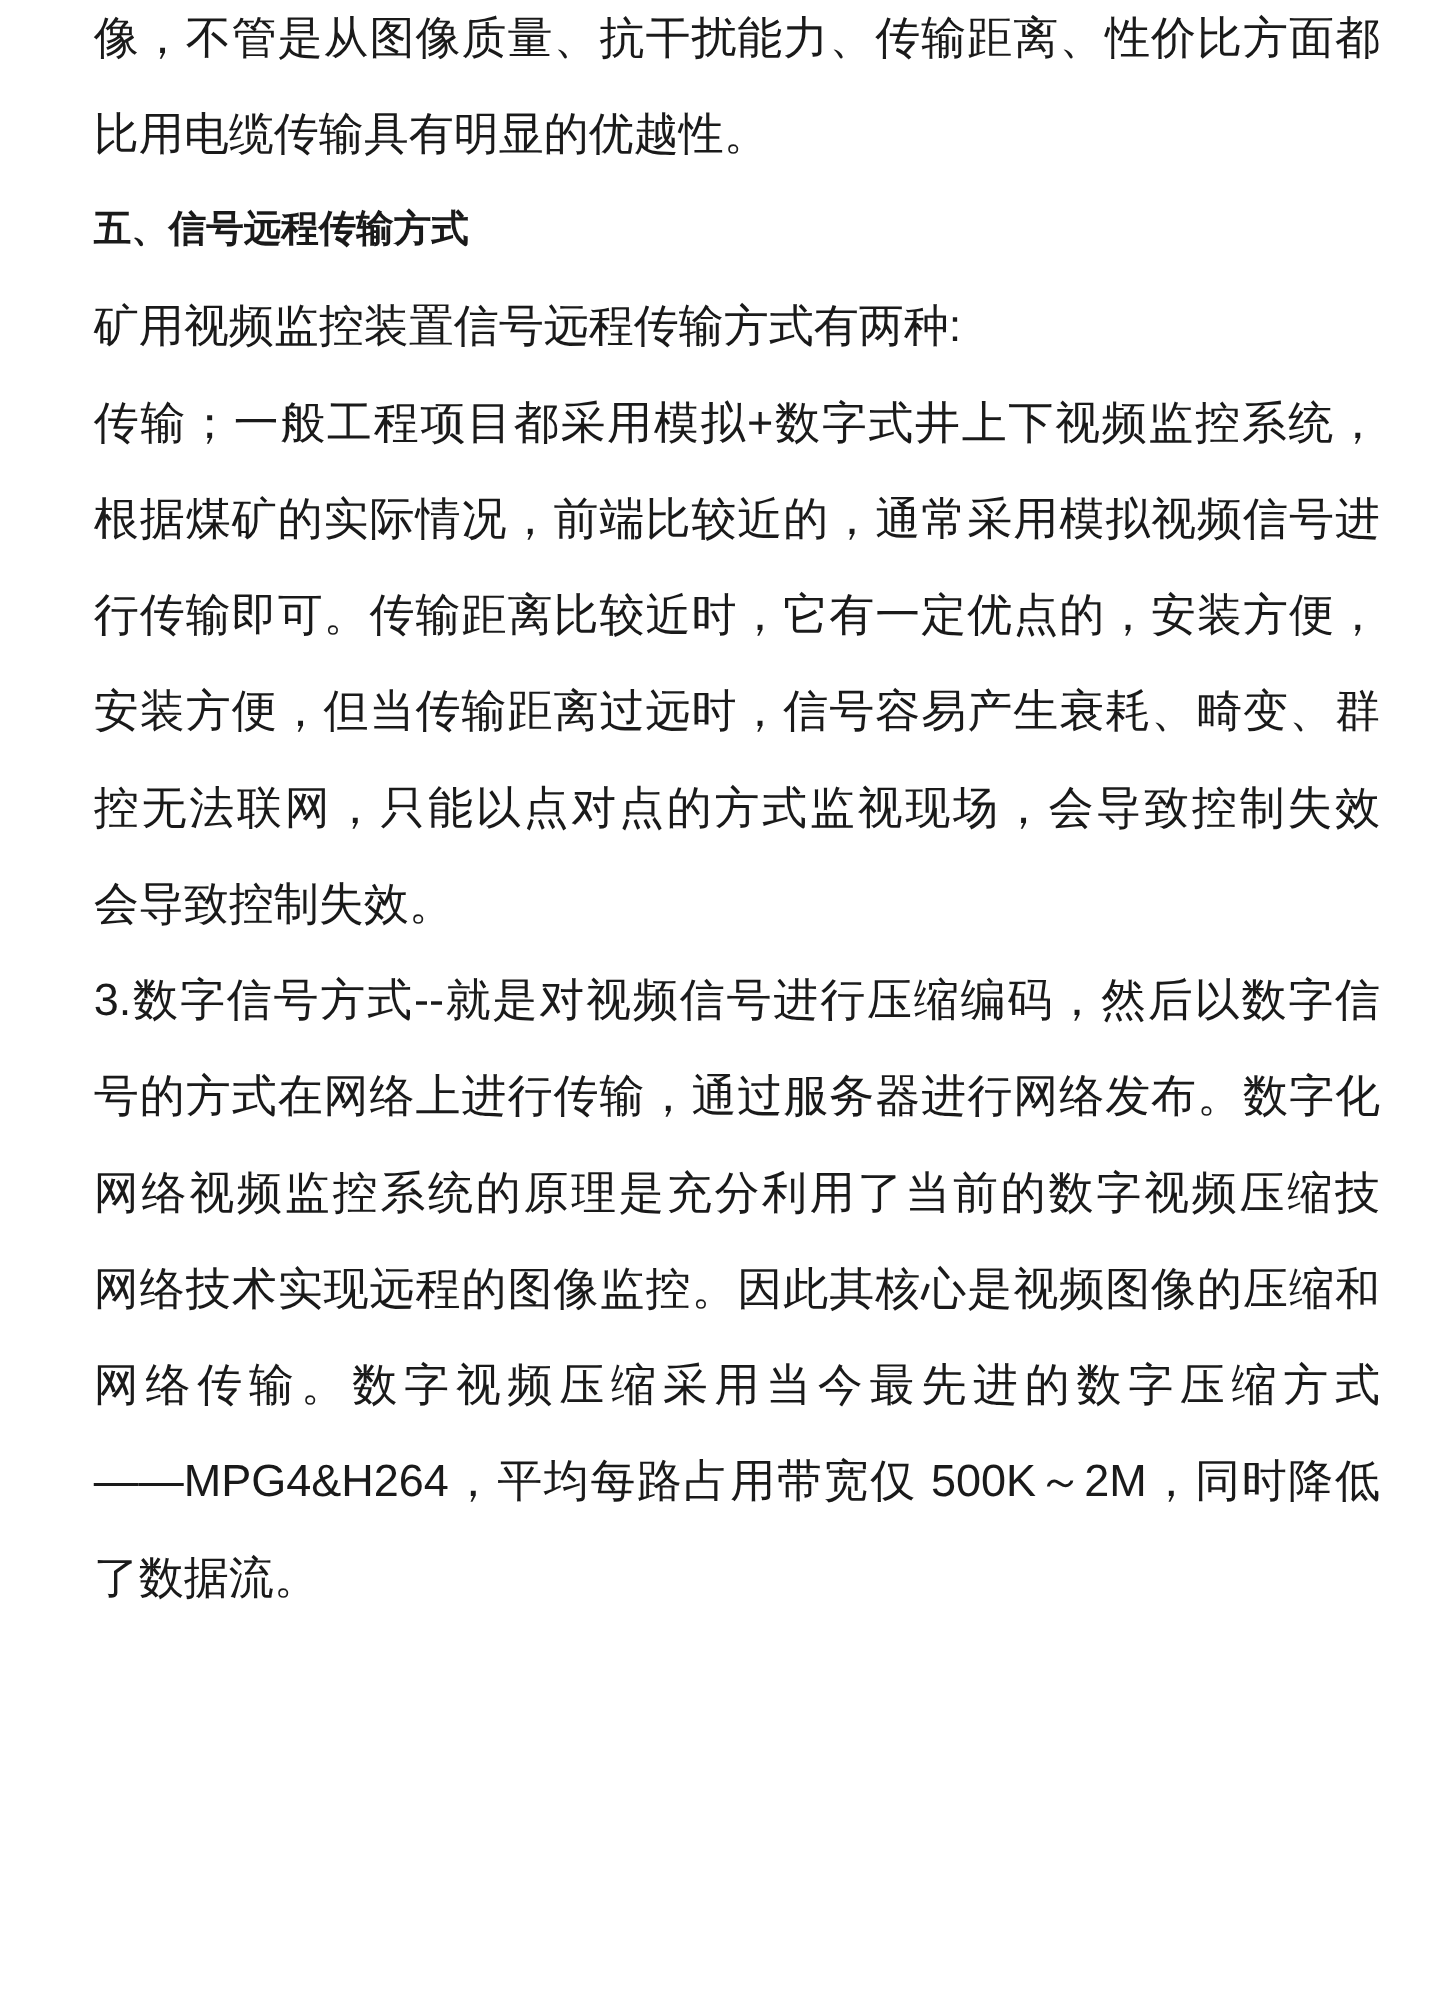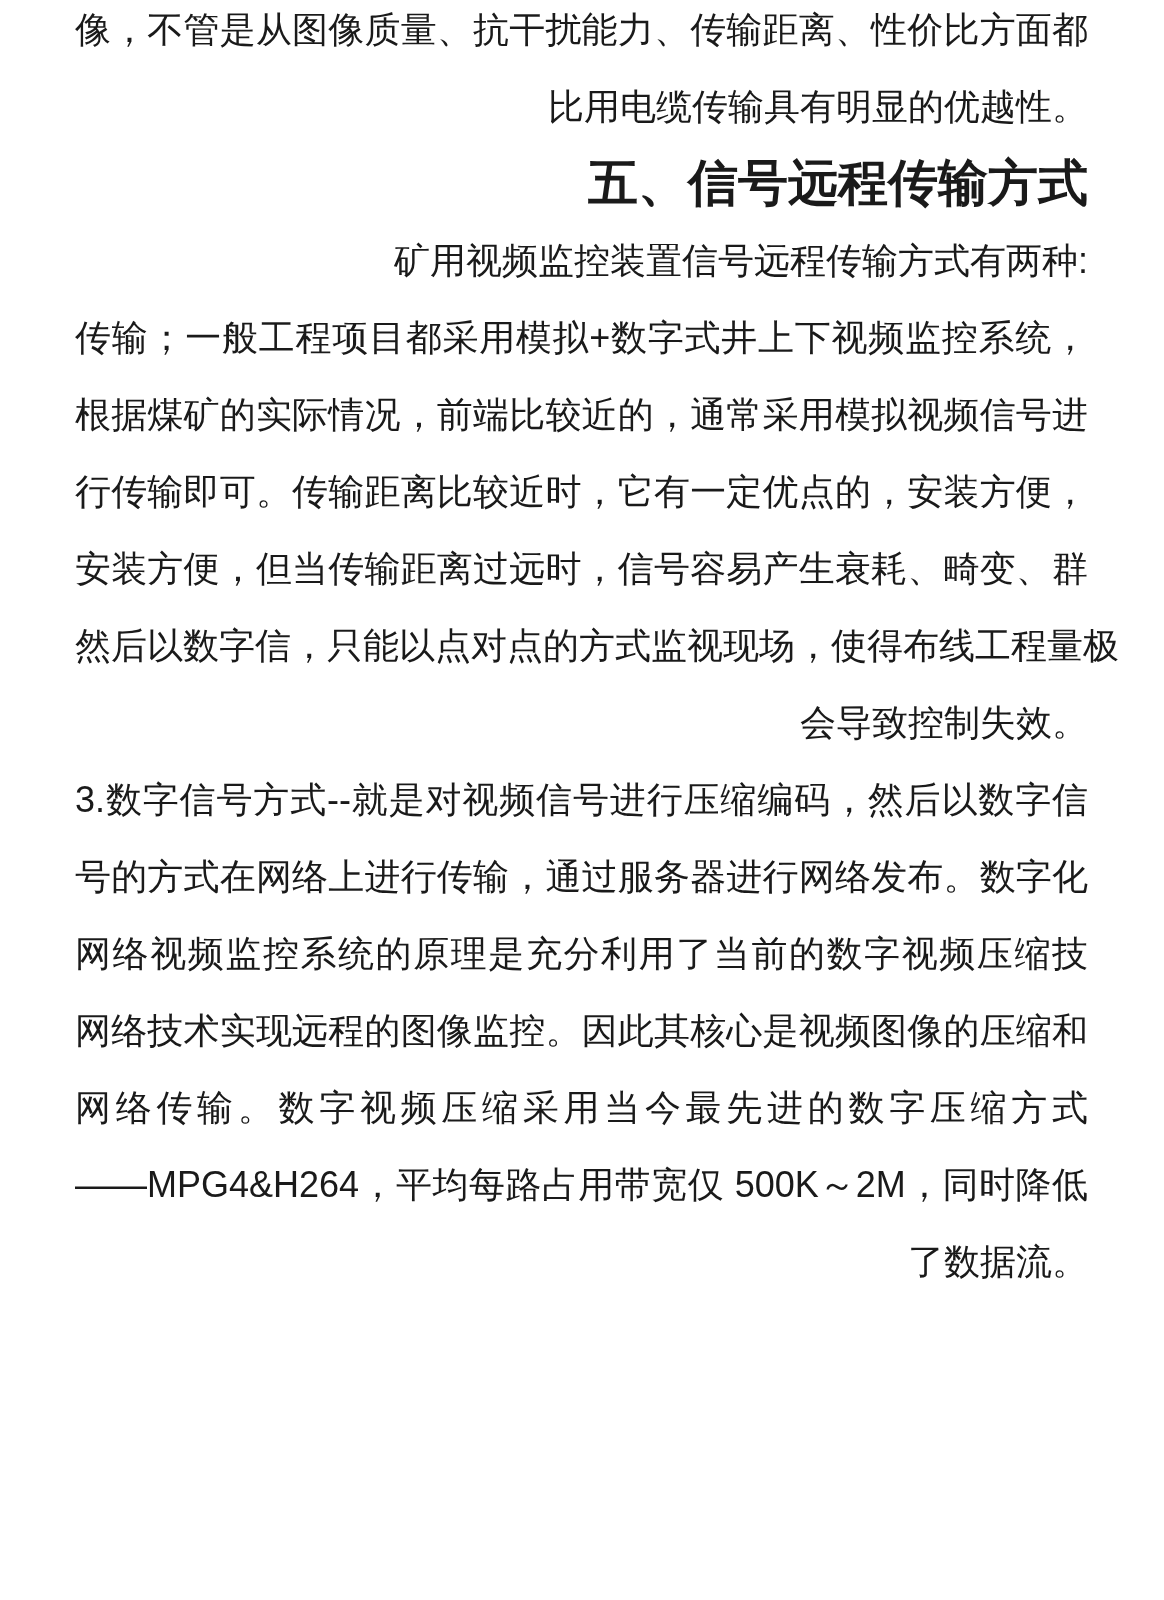--- a/index.html
+++ b/index.html
@@ -11,21 +11,21 @@
     height: 1600px;
     background: #ffffff;
     overflow: hidden;
     font-family: "Liberation Sans", "DejaVu Sans", sans-serif;
   }
   .page {
     box-sizing: border-box;
     width: 1164px;
     height: 1348px;
     padding-left: 75px;
-    padding-right: 76px;
+    padding-right: 60px;
     color: #1a1a1a;
   }
   .doc {
     position: relative;
     top: -9px;
   }
   .block {
     margin: 0;
     padding: 0;
   }
@@ -37,25 +37,25 @@
     overflow: visible;
     color: #1a1a1a;
   }
   
   .line.justified {
     text-align: justify;
     text-align-last: justify;
   }
   
   .line.plain {
-    text-align: right;
+    text-align: left;
   }
   .block.heading .line {
     font-weight: 700;
-    font-size: 50px;
+    font-size: 30px;
   }
 </style>
 </head>
 <body style="background: rgb(255, 255, 255);">
 
 <main class="page">
   <div class="doc" style="color: rgb(26, 26, 26);">
       <div class="block paragraph">
         <div class="line justified">像，不管是从图像质量、抗干扰能力、传输距离、性价比方面都</div>
         <div class="line plain">比用电缆传输具有明显的优越性。</div>
@@ -64,21 +64,21 @@
         <div class="line plain">五、信号远程传输方式</div>
       </div>
       <div class="block paragraph">
         <div class="line plain">矿用视频监控装置信号远程传输方式有两种:</div>
       </div>
       <div class="block paragraph">
         <div class="line justified">传输；一般工程项目都采用模拟+数字式井上下视频监控系统，</div>
         <div class="line justified">根据煤矿的实际情况，前端比较近的，通常采用模拟视频信号进</div>
         <div class="line justified">行传输即可。传输距离比较近时，它有一定优点的，安装方便，</div>
         <div class="line justified">安装方便，但当传输距离过远时，信号容易产生衰耗、畸变、群</div>
-        <div class="line justified">然后以数字信，只能以点对点的方式监视现场，使得布线工程量极</div>
+        <div class="line justified">控无法联网，只能以点对点的方式监视现场，会导致控制失效</div>
         <div class="line plain">会导致控制失效。</div>
       </div>
       <div class="block paragraph">
         <div class="line justified">3.数字信号方式--就是对视频信号进行压缩编码，然后以数字信</div>
         <div class="line justified">号的方式在网络上进行传输，通过服务器进行网络发布。数字化</div>
         <div class="line justified">网络视频监控系统的原理是充分利用了当前的数字视频压缩技</div>
         <div class="line justified">网络技术实现远程的图像监控。因此其核心是视频图像的压缩和</div>
         <div class="line justified">网络传输。数字视频压缩采用当今最先进的数字压缩方式</div>
         <div class="line justified">——MPG4&amp;H264，平均每路占用带宽仅 500K～2M，同时降低</div>
         <div class="line plain">了数据流。</div>

